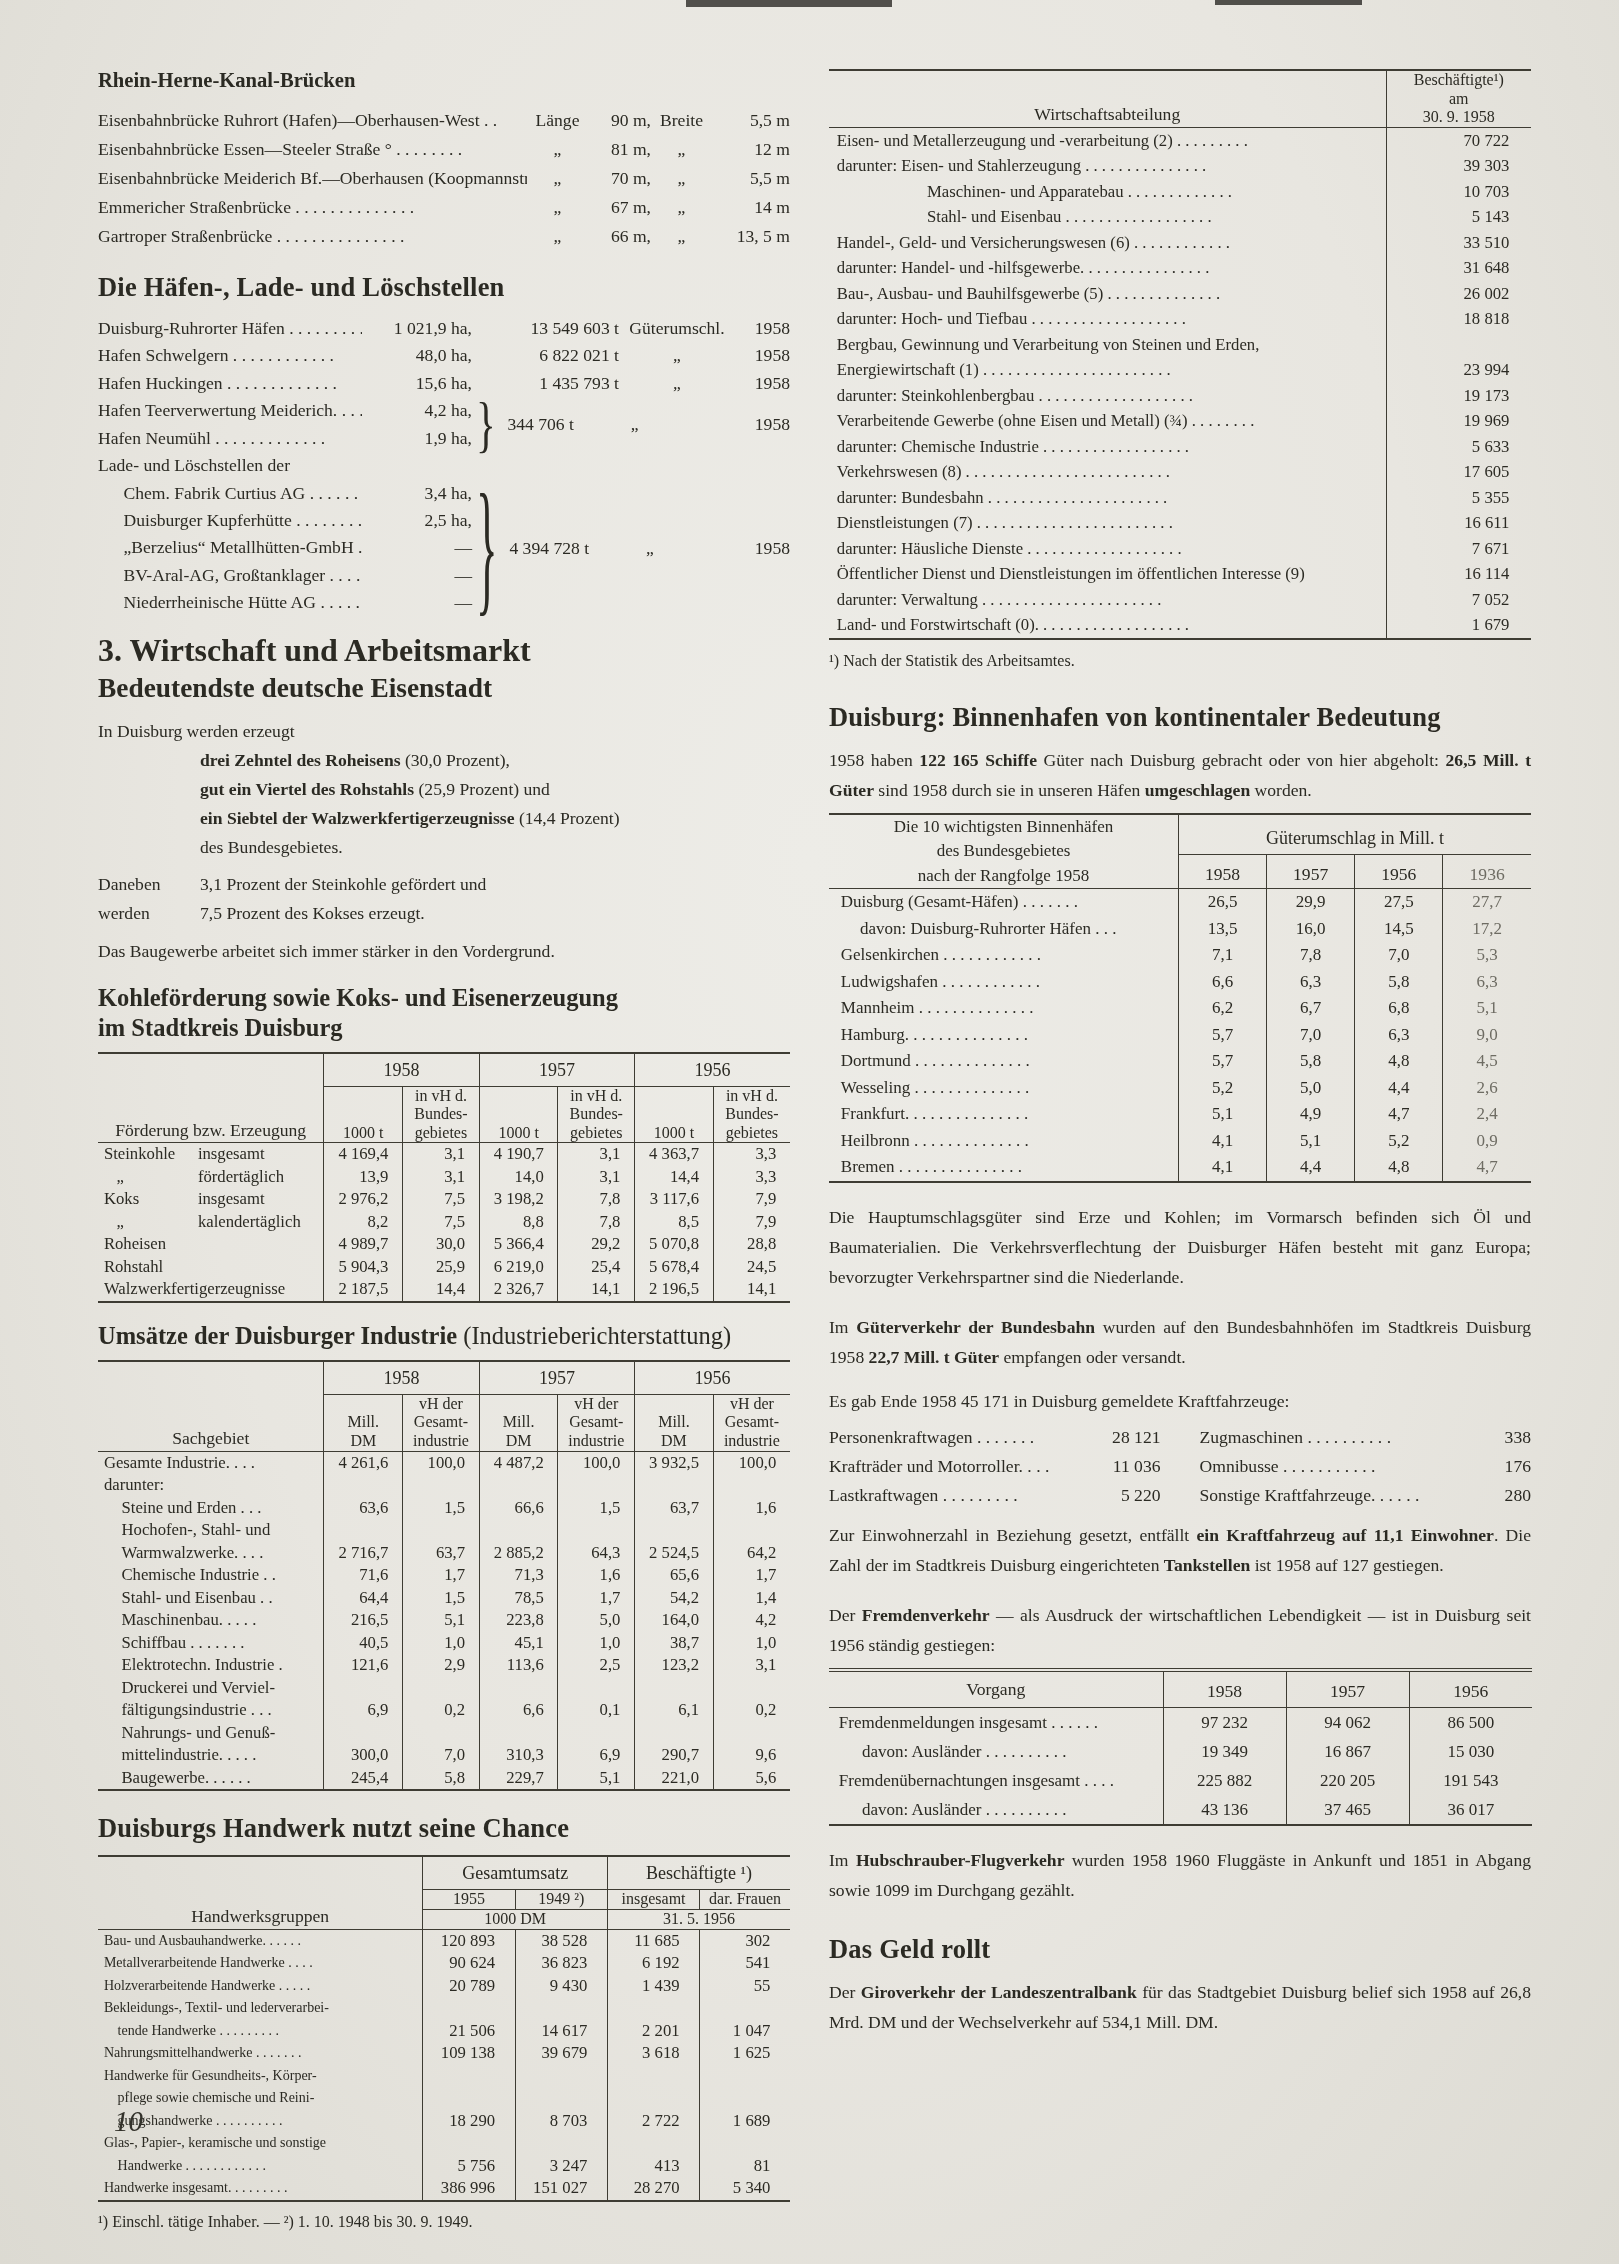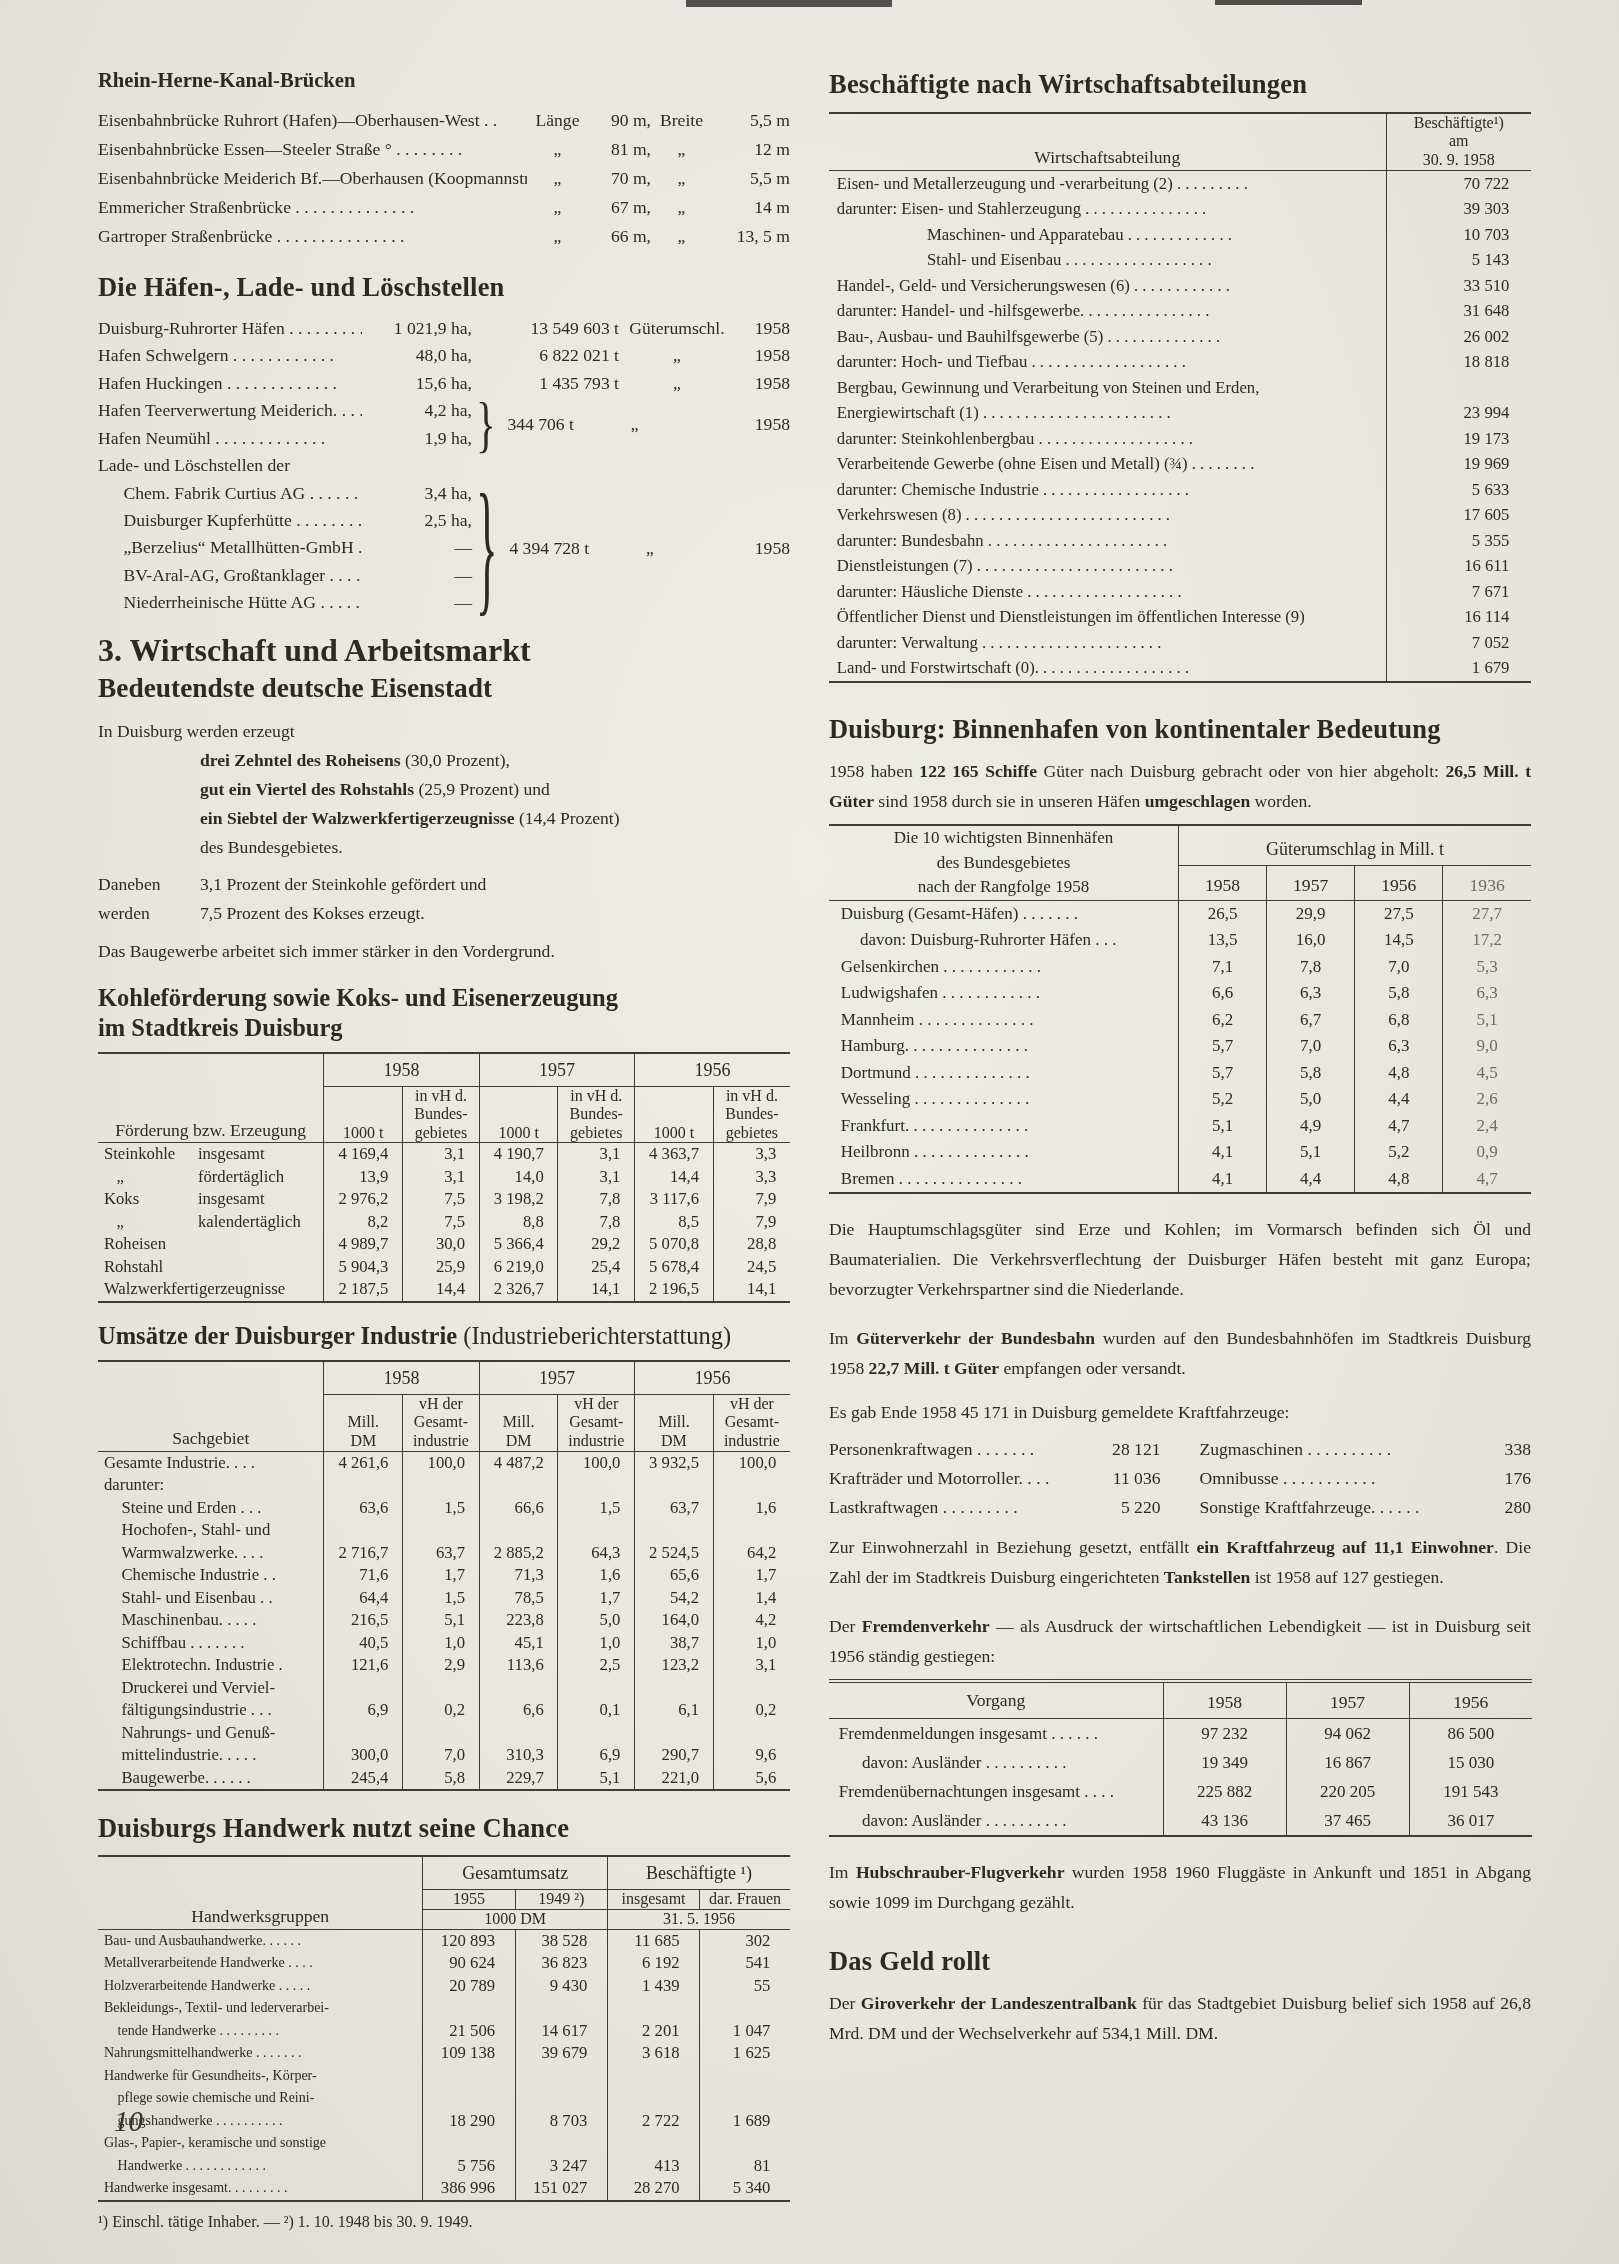--- a/index.html
+++ b/index.html
@@ -653,21 +653,20 @@
             </tr>
       </tbody>
         </table>
       <p class="foot">¹) Einschl. tätige Inhaber.  —  ²) 1. 10. 1948 bis 30. 9. 1949.</p>
     </section>
   </div>
 
   <div class="col right">
 
     <section>
-      <h2 class="h-md first">Beschäftigte nach Wirtschaftsabteilungen</h2>
       <table class="t">
         <colgroup>
             <col style="width:557px">
             <col style="width:145px">
           </colgroup>
         <tbody>
             <tr>
           <td class="lblh hb">Wirtschaftsabteilung</td>
           <td class="sh vl hb">
                 <div>Beschäftigte¹)</div>
@@ -749,20 +748,21 @@
         <tr>
               <td class="elbl">darunter: Verwaltung  . . . . . . . . . . . . . . . . . . . . . .</td>
               <td class="ev vl">7 052</td>
             </tr>
         <tr>
               <td class="elbl">Land- und Forstwirtschaft (0). . . . . . . . . . . . . . . . . . .</td>
               <td class="ev vl">1 679</td>
             </tr>
       </tbody>
         </table>
+      <p class="foot">¹) Nach der Statistik des Arbeitsamtes.</p>
     </section>
 
     <section>
       <h2 class="h-md" style="margin-top:31px">Duisburg: Binnenhafen von kontinentaler Bedeutung</h2>
       <p class="para"><span>1958 haben </span><b>122 165 Schiffe</b><span> Güter nach Duisburg gebracht oder von hier abgeholt: </span><b>26,5 Mill. t Güter</b><span> sind 1958 durch sie in unseren Häfen </span><b>umgeschlagen</b><span> worden.</span></p>
       <table class="t" style="margin-top:7.8px">
         <colgroup>
             <col style="width:349px">
             <col style="width:88px">
             <col style="width:88px">

